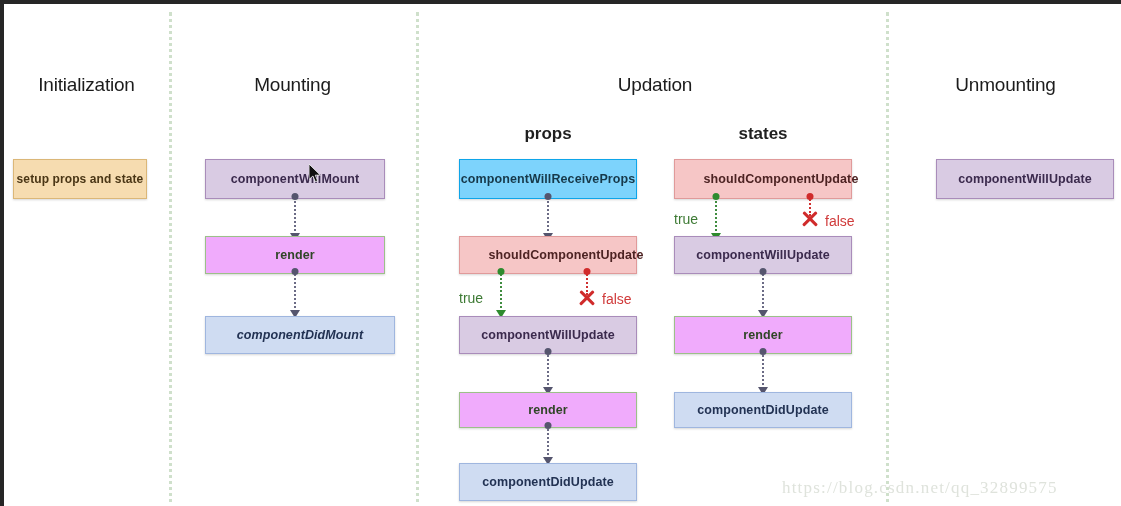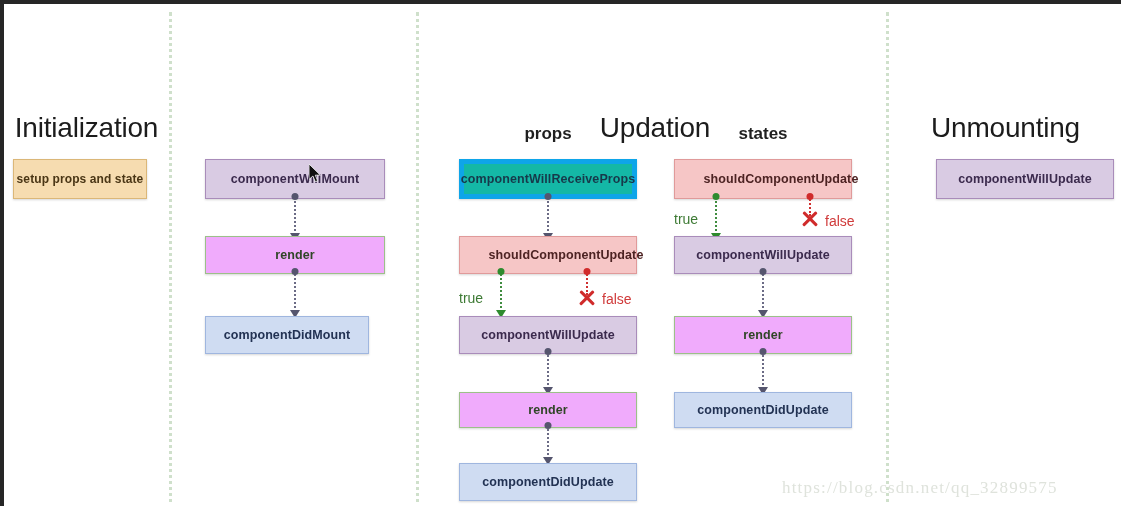--- a/index.html
+++ b/index.html
@@ -25,26 +25,25 @@
     top: 8px;
     width: 0;
     border-left: 3px dotted #cfe0cb;
     height: 498px;
   }
 
   
   .section-title {
     position: absolute;
     text-align: center;
-    font-size: 28px;
+    font-size: 19px;
     font-weight: 400;
     color: #1c1c1c;
     letter-spacing: -0.2px;
     white-space: nowrap;
-    margin-top: 38px;
   }
 
   
   .sub-title {
     position: absolute;
     text-align: center;
     font-size: 17px;
     font-weight: 700;
     color: #1f1f1f;
     white-space: nowrap;
@@ -79,22 +78,22 @@
     border: 1px solid #9fb6df;
     color: #223253;
   }
   .node.pink {
     background: #f6c6c6;
     border: 1px solid #e09a9a;
     color: #4d2323;
     padding-left: 36px;
   }
   .node.cyan {
-    background: #14b8a6;
-    border: 5px solid #0ea5e9;
+    background: #7dd3fc;
+    border: 1px solid #0ea5e9;
     color: #17394a;
   }
   .node.orange {
     background: #f6dcb0;
     border: 1px solid #dbb778;
     color: #4a3615;
     font-size: 12px;
   }
 
   
@@ -188,20 +187,21 @@
 </head>
 <body>
 
 <div id="canvas">
 
   <div class="divider" style="left:165px;"></div>
   <div class="divider" style="left:412px;"></div>
   <div class="divider" style="left:882px;"></div>
 
   <div class="section-title" style="left:0px; top:70px; width:165px;">Initialization</div>
+  <div class="section-title" style="left:165px; top:70px; width:247px;">Mounting</div>
   <div class="section-title" style="left:416px; top:70px; width:470px;">Updation</div>
   <div class="section-title" style="left:882px; top:70px; width:239px;">Unmounting</div>
 
   <div class="sub-title" style="left:670px; top:120px; width:178px;">states</div>
   <div class="sub-title" style="left:455px; top:120px; width:178px;">props</div>
 
   <div class="node orange" style="left:9px; top:155px; width:134px; height:40px;">setup props and state</div>
 
   <div class="node purple" style="left:201px; top:155px; width:180px; height:40px;">componentWillMount</div>
   <div class="connector" style="left:281px; top:192px; width:20px; height:43px;">
@@ -210,21 +210,21 @@
     <div class="conn-arrow"></div>
   </div>
 
   <div class="node green" style="left:201px; top:232px; width:180px; height:38px;">render</div>
   <div class="connector" style="left:281px; top:267px; width:20px; height:45px;">
     <div class="conn-line"></div>
     <div class="conn-dot"></div>
     <div class="conn-arrow"></div>
   </div>
 
-  <div class="node blue" style="left:201px; top:312px; width:164px; height:38px;">componentDidMount</div>
+  <div class="node blue" style="left:201px; top:312px; width:190px; height:38px;font-style:italic;">componentDidMount</div>
 
   <div class="node cyan" style="left:455px; top:155px; width:178px; height:40px;">componentWillReceiveProps</div>
   <div class="connector" style="left:534px; top:192px; width:20px; height:43px;">
     <div class="conn-line"></div>
     <div class="conn-dot"></div>
     <div class="conn-arrow"></div>
   </div>
 
   <div class="node pink" style="left:455px; top:232px; width:178px; height:38px;">shouldComponentUpdate</div>
 

